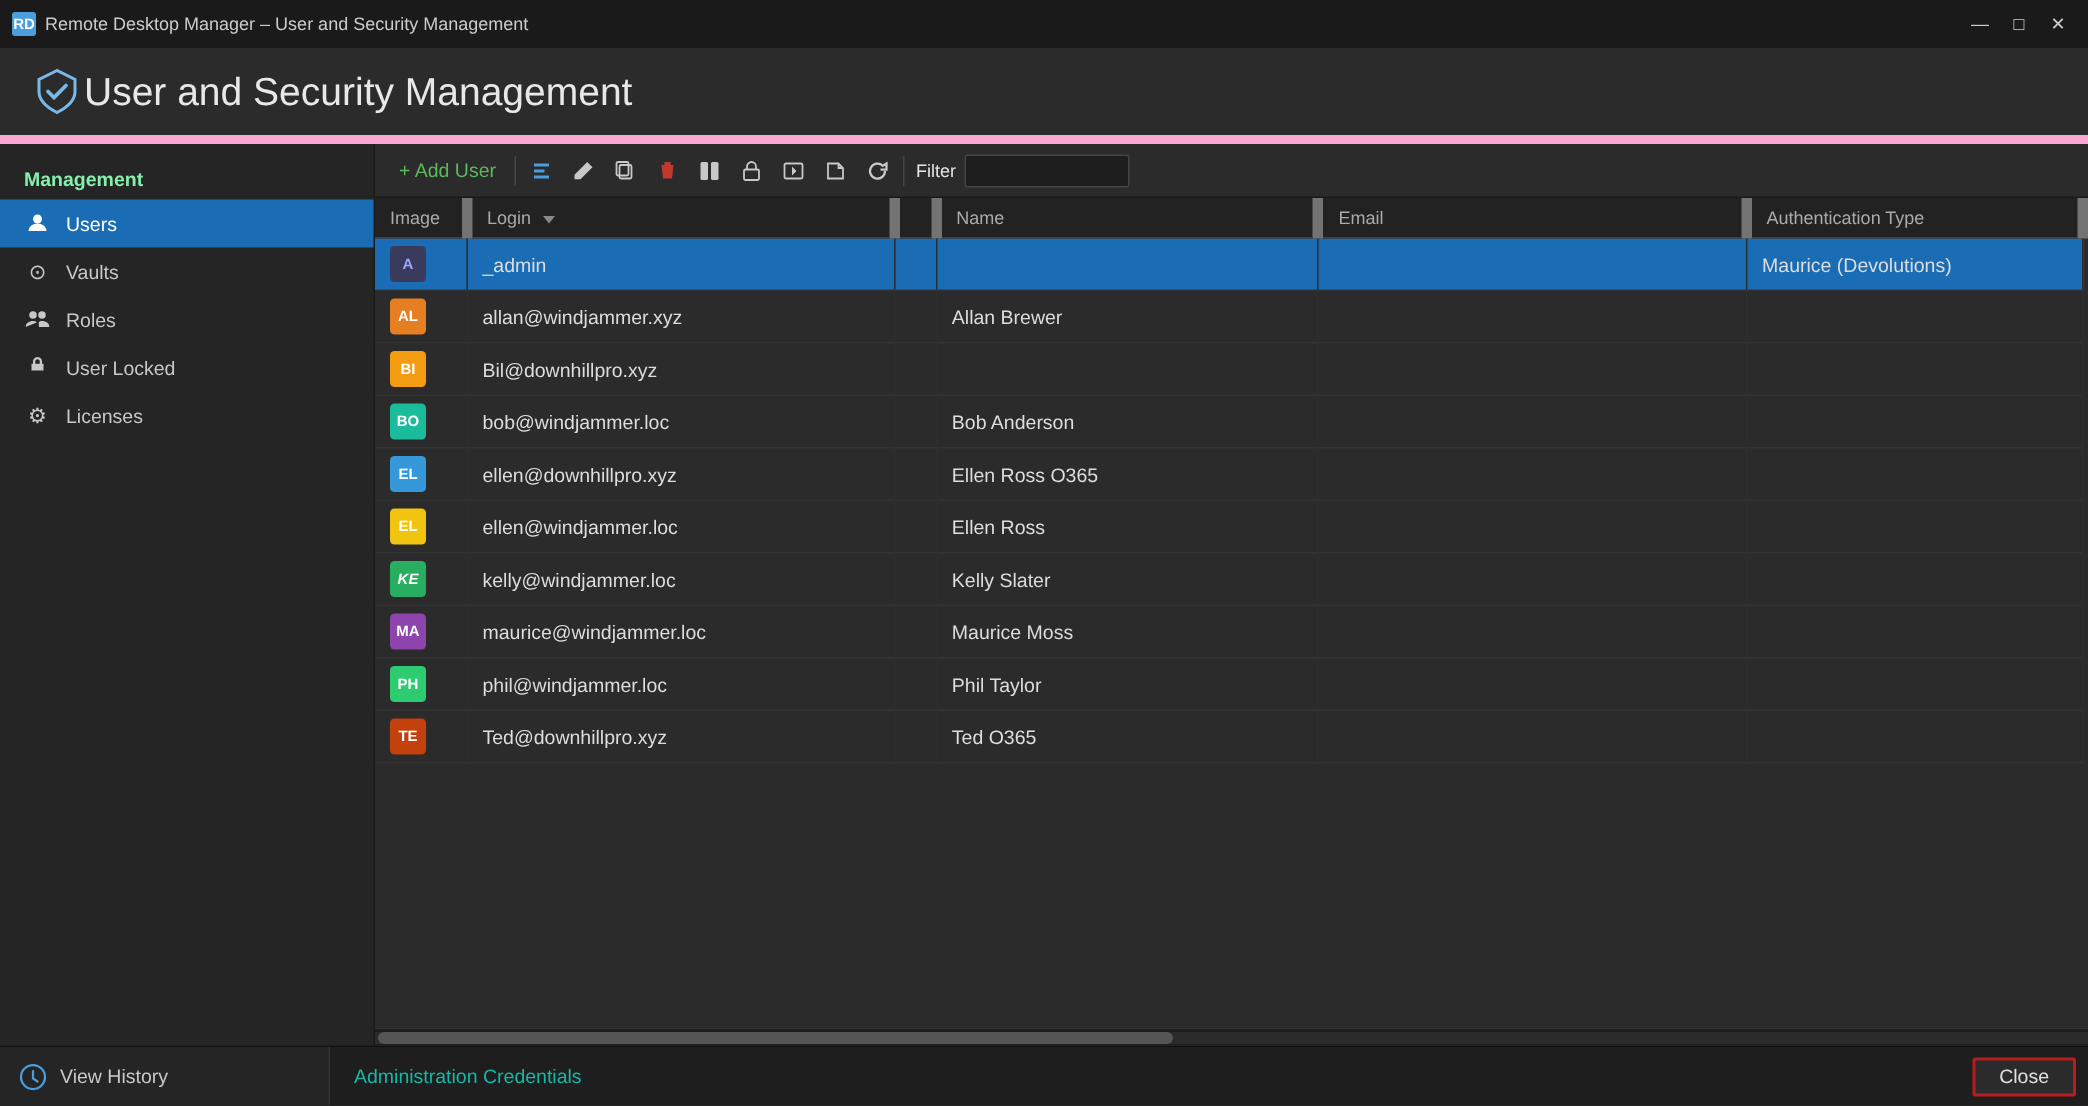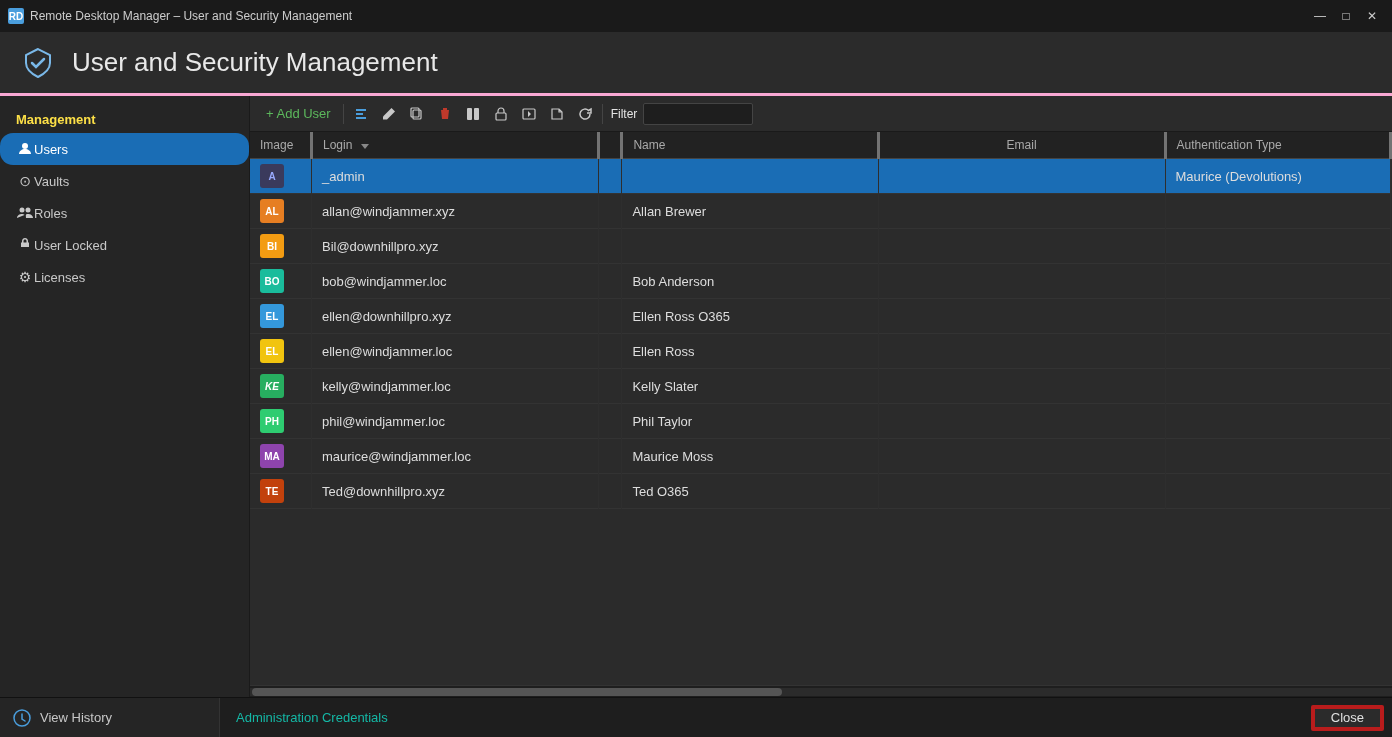--- a/index.html
+++ b/index.html
@@ -51,22 +51,21 @@
       font-size: 12px;
     }
 
     
     .header {
       height: 64px;
       background: #2b2b2b;
       display: flex;
       align-items: center;
       padding: 0 20px;
-      gap: 16px;
-      border-bottom: 3px solid #f9a8d4;
+      border-bottom: 6px solid #f9a8d4;
     }
     .header-icon {
       width: 36px; height: 36px;
       display: flex; align-items: center; justify-content: center;
     }
     .header-title {
       font-size: 26px;
       font-weight: 300;
       color: #e8e8e8;
     }
@@ -80,31 +79,31 @@
     
     .sidebar {
       width: 250px;
       background: #252525;
       border-right: 1px solid #1a1a1a;
       padding: 8px 0;
     }
     .sidebar-section-label {
       font-size: 13px;
       font-weight: 600;
-      color: #fde047;
+      color: #86efac;
       padding: 8px 16px 6px 16px;
     }
     .sidebar-item {
       display: flex;
       align-items: center;
       padding: 7px 16px;
+      gap: 10px;
       cursor: pointer;
       color: #c8c8c8;
       font-size: 13px;
-      border-radius: 13px;
     }
     .sidebar-item.active {
       background: #1a6db5;
       color: white;
     }
     .sidebar-item-icon {
       width: 18px; height: 18px;
       display: flex; align-items: center; justify-content: center;
       font-size: 14px;
     }
@@ -186,21 +185,21 @@
     thead tr {
       background: #222;
       border-bottom: 1px solid #444;
     }
     thead th {
       text-align: left;
       padding: 6px 10px;
       font-size: 12px;
       font-weight: 500;
       color: #aaa;
-      border-right: 3px solid #737373;
+      border-right: 7px solid #737373;
       white-space: nowrap;
     }
     tbody tr {
       border-bottom: 1px solid #333;
     }
     tbody tr.selected { background: #1a6db5; }
     tbody td {
       padding: 5px 10px;
       font-size: 13px;
       color: #ddd;
@@ -269,21 +268,21 @@
       color: #14b8a6;
       font-size: 13px;
       cursor: pointer;
     }
     .close-button {
       margin-left: auto;
       margin-right: 8px;
       height: 26px;
       padding: 0 16px;
       background: #2b2b2b;
-      border: 4px solid #b91c1c;
+      border: 2px solid #b91c1c;
       color: #e0e0e0;
       cursor: pointer;
       font-size: 13px;
       border-radius: 2px;
     }
 
     
     .table-container::-webkit-scrollbar { width: 8px; height: 8px; }
     .table-container::-webkit-scrollbar-track { background: #1e1e1e; }
     .table-container::-webkit-scrollbar-thumb { background: #555; border-radius: 4px; }
@@ -430,21 +429,21 @@
           <tr>
             <th style="width:60px;">Image</th>
             <th style="width:280px;">
               Login
               <svg width="10" height="10" viewBox="0 0 10 10" fill="#888" style="margin-left:4px; vertical-align:middle;">
                   <path d="M5 8L1 3h8z"></path>
                 </svg>
             </th>
             <th style="width:20px;"></th>
             <th style="width:250px;">Name</th>
-            <th style="width:280px;text-align:center;">Email</th>
+            <th style="width:280px;">Email</th>
             <th style="width:220px;">Authentication Type</th>
           </tr>
         </thead>
         <tbody id="user-table-body">
         <tr class="selected">
               <td style="text-align: center;">
                 <div class="avatar" style="background: rgb(58, 58, 92); color: rgb(153, 170, 255);">A</div>
               </td>
               <td>_admin</td>
               <td></td>
@@ -507,35 +506,35 @@
                 <div class="avatar" style="background: rgb(39, 174, 96);">KE</div>
               </td>
               <td>kelly@windjammer.loc</td>
               <td></td>
               <td>Kelly Slater</td>
               <td></td>
               <td></td>
             </tr>
             <tr>
               <td style="text-align: center;">
+                <div class="avatar" style="background: rgb(142, 68, 173);">MA</div>
+              </td>
+              <td>maurice@windjammer.loc</td>
+              <td></td>
+              <td>Maurice Moss</td>
+              <td></td>
+              <td></td>
+            </tr>
+            <tr>
+              <td style="text-align: center;">
                 <div class="avatar" style="background: rgb(46, 204, 113);">PH</div>
               </td>
               <td>phil@windjammer.loc</td>
               <td></td>
               <td>Phil Taylor</td>
-              <td></td>
-              <td></td>
-            </tr>
-            <tr>
-              <td style="text-align: center;">
-                <div class="avatar" style="background: rgb(142, 68, 173);">MA</div>
-              </td>
-              <td>maurice@windjammer.loc</td>
-              <td></td>
-              <td>Maurice Moss</td>
               <td></td>
               <td></td>
             </tr>
             <tr>
               <td style="text-align: center;">
                 <div class="avatar" style="background: #c2410c;">TE</div>
               </td>
               <td>Ted@downhillpro.xyz</td>
               <td></td>
               <td>Ted O365</td>

